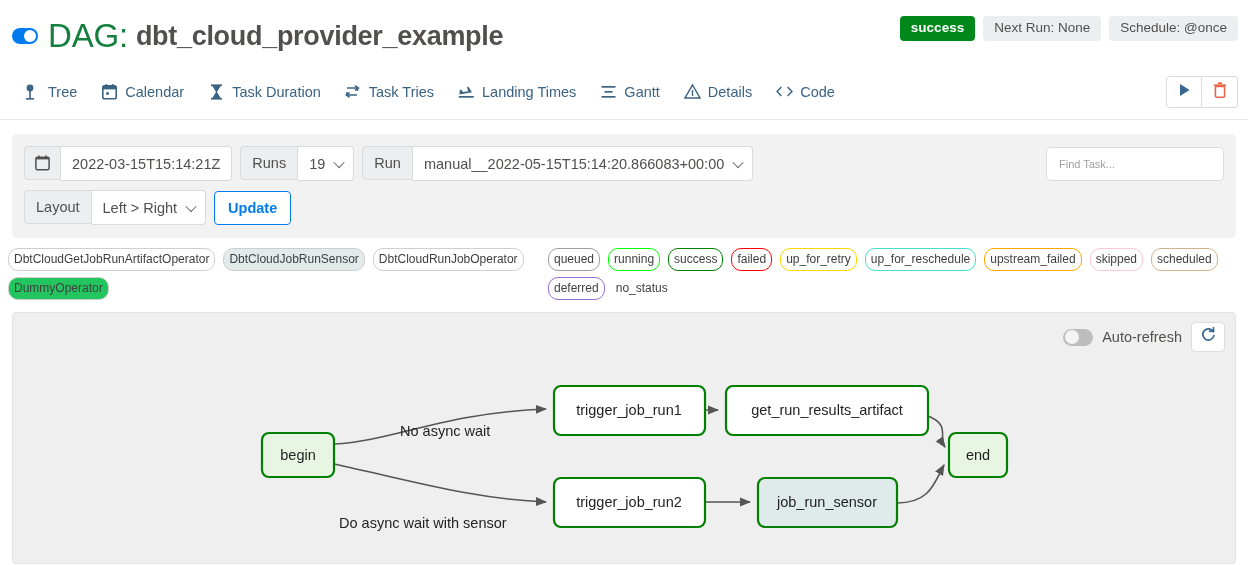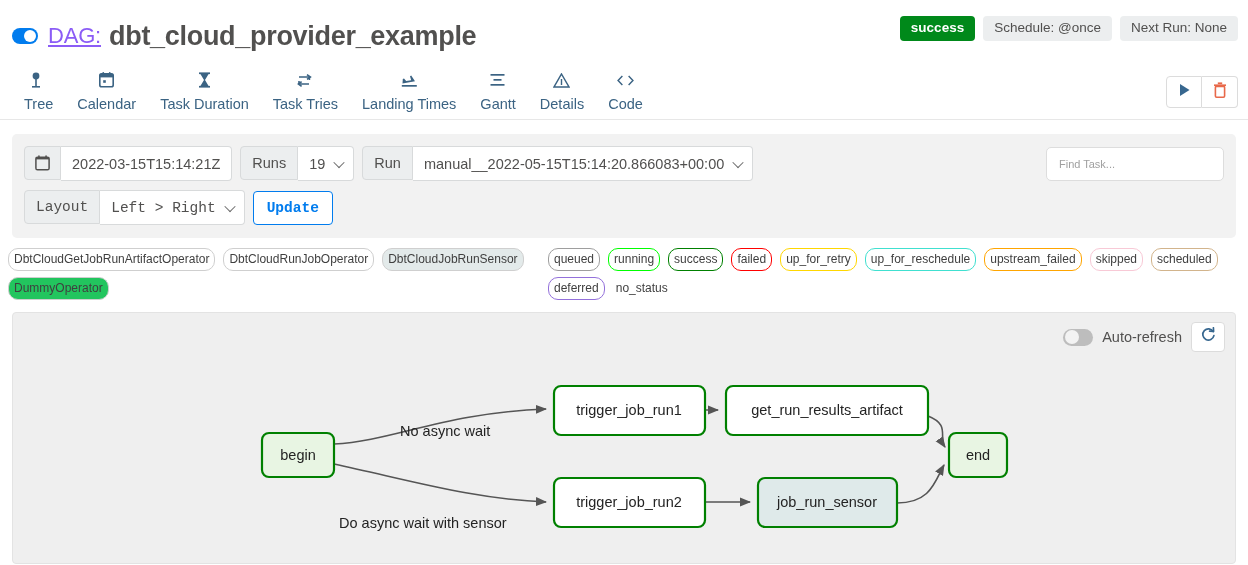--- a/index.html
+++ b/index.html
@@ -30,25 +30,24 @@
   }
   .toggle-pill::after {
     content: "";
     position: absolute;
     top: 2px; left: 12px;
     width: 12px; height: 12px;
     border-radius: 50%;
     background: #ffffff;
   }
   .dag-label {
-    font-size: 22px;
-    color: #8b5cf6;
+    font-size: 33px;
+    color: #15803d;
     font-weight: 400;
     letter-spacing: -0.2px;
-    text-decoration: underline;
   }
   .dag-title {
     font-size: 27px;
     color: #51504f;
     font-weight: bold;
     margin-left: 8px;
     letter-spacing: -0.3px;
   }
   .header-right {
     margin-left: auto;
@@ -88,21 +87,20 @@
   .tab {
     display: flex;
     align-items: center;
     gap: 7px;
     font-size: 14.5px;
     color: #3b6383;
     padding: 10px 12px;
     border-radius: 5px;
     cursor: pointer;
     white-space: nowrap;
-    flex-direction: column;
   }
   .tab.active {
     background: #37678f;
     color: #ffffff;
     font-weight: bold;
   }
   .tab .ic { display: inline-flex; width: 17px; height: 17px; align-items:center; justify-content:center;}
   .tab svg { display: block; }
   .tabbar-actions {
     margin-left: auto;
@@ -119,21 +117,21 @@
   .icon-btn.right { border-radius: 0 4px 4px 0; border-left: none; }
 
   
   .controls {
     margin: 14px 12px 0 12px;
     background: #f2f2f2;
     border-radius: 5px;
     padding: 12px 12px 13px 12px;
   }
   .ctrl-row { display: flex; align-items: center; gap: 0; }
-  .ctrl-row + .ctrl-row { margin-top: 9px; font-family: Liberation Mono, monospace; }
+  .ctrl-row + .ctrl-row { margin-top: 9px; }
   .grp { display: flex; align-items: stretch; }
   .addon {
     background: #eceeef;
     border: 1px solid #d8dadb;
     color: #51504f;
     font-size: 14.5px;
     display: flex; align-items: center;
     padding: 0 11px;
     height: 34px;
     border-radius: 4px 0 0 4px;
@@ -271,22 +269,22 @@
 </style>
 </head>
 <body>
 
 <div class="dag-header">
   <div class="toggle-pill"></div>
   <span class="dag-label">DAG:</span>
   <span class="dag-title">dbt_cloud_provider_example</span>
   <div class="header-right">
     <span class="badge-success">success</span>
+    <span class="badge-muted">Next Run: None</span>
     <span class="badge-muted">Schedule: @once</span>
-    <span class="badge-muted">Next Run: None</span>
   </div>
 </div>
 
 <div class="tabbar">
 
   <div class="tab">
     <span class="ic">
       <svg width="15" height="16" viewBox="0 0 15 16">
           <circle cx="5" cy="4" r="3.4" fill="currentColor"></circle>
           <rect x="4.2" y="7" width="1.6" height="8" fill="currentColor"></rect>
@@ -426,22 +424,22 @@
       <div class="field sel">Left &gt; Right</div>
     </div>
     <div class="gap"></div>
     <div class="btn-outline">Update</div>
   </div>
 </div>
 
 <div class="legend">
   <div class="legend-col legend-ops">
     <span class="chip">DbtCloudGetJobRunArtifactOperator</span>
+    <span class="chip" style="background:#e3eaea">DbtCloudJobRunSensor</span>
     <span class="chip">DbtCloudRunJobOperator</span>
-    <span class="chip" style="background:#e3eaea">DbtCloudJobRunSensor</span>
     <span class="chip" style="background:#22c55e">DummyOperator</span>
   </div>
   <div class="legend-col legend-states">
     <span class="chip" style="border-color:#9e9e9e">queued</span>
     <span class="chip" style="border-color:#00ff00">running</span>
     <span class="chip" style="border-color:#008000">success</span>
     <span class="chip" style="border-color:#ff0000">failed</span>
     <span class="chip" style="border-color:#ffd700">up_for_retry</span>
     <span class="chip" style="border-color:#40e0d0">up_for_reschedule</span>
     <span class="chip" style="border-color:#ffa500">upstream_failed</span>

